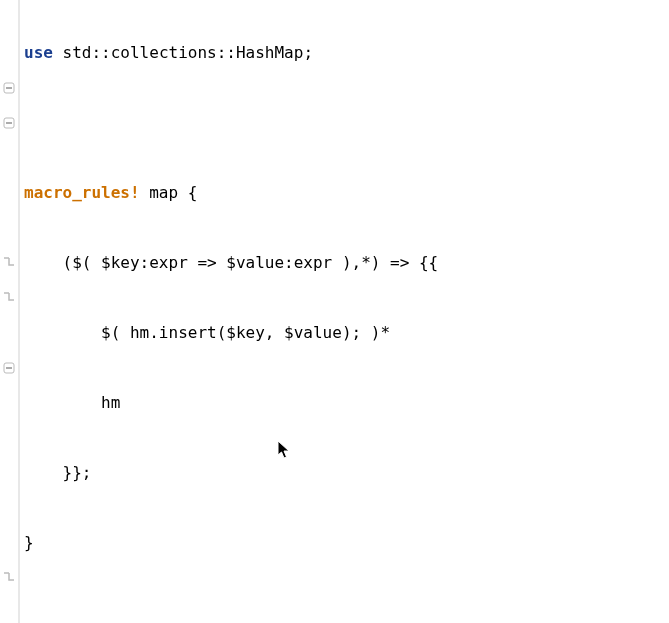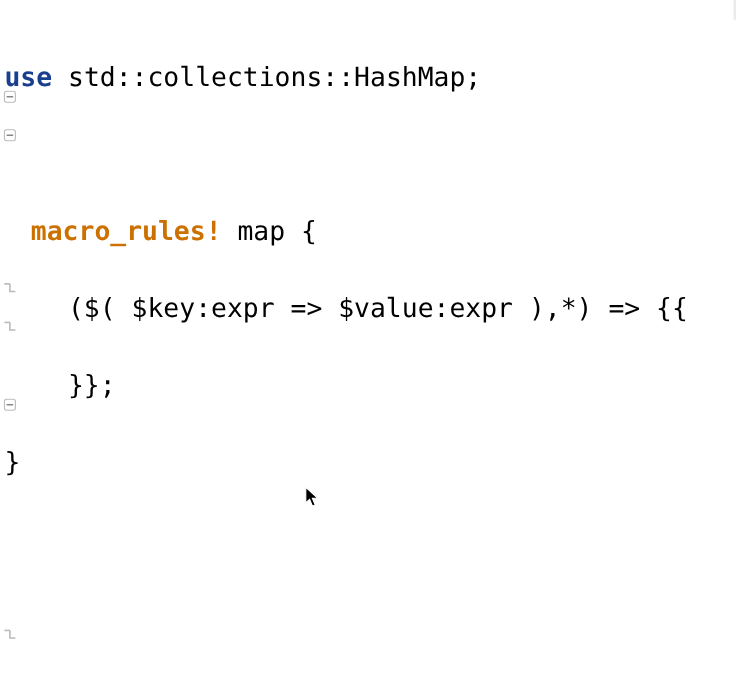--- a/index.html
+++ b/index.html
@@ -5,23 +5,23 @@
   html, body {
     margin: 0;
     padding: 0;
     background: #ffffff;
     width: 669px;
     height: 623px;
     overflow: hidden;
   }
   .editor {
     display: flex;
-    flex-direction: column;
+    flex-direction: row;
     font-family: "Menlo", "Consolas", "DejaVu Sans Mono", monospace;
-    font-size: 24px;
+    font-size: 16px;
     line-height: 35px;
     width: 669px;
     height: 623px;
     position: relative;
   }
   .gutter {
     flex: 0 0 18px;
     background: #ffffff;
     border-right: 2px solid #e8e8e8;
     position: relative;
@@ -39,21 +39,21 @@
   .code {
     flex: 1;
     padding-left: 4px;
     white-space: pre;
     color: #000000;
     position: relative;
   }
   .line { height: 35px; }
   
   .kw   { color: #1b3f8f; font-weight: 700; }   
-  .mac  { color: #cc7000; font-weight: 600; margin-left: 24px; }   
+  .mac  { color: #cc7000; font-weight: 600; }   
   .fn   { color: #000000; }                     
   .punc { color: #000000; }
   .cursor {
     position: absolute;
     width: 16px;
     height: 20px;
     pointer-events: none;
   }
 </style>
 </head>
@@ -99,20 +99,22 @@
           <path d="M1 1 L6 1" fill="none" stroke="#bbb" stroke-width="1.5"></path>
         </svg>
       </div>
     </div>
 
   <div class="code">
 <div class="line"><span class="kw">use</span> <span class="fn">std::collections::HashMap</span><span class="punc">;</span></div>
 <div class="line"></div>
 <div class="line"><span class="mac">macro_rules!</span> <span class="fn">map</span> <span class="punc">{</span></div>
 <div class="line"><span class="fn">    ($( $key:expr =&gt; $value:expr ),*) =&gt; {{</span></div>
+<div class="line"><span class="fn">        $( hm.insert($key, $value); )*</span></div>
+<div class="line"><span class="fn">        hm</span></div>
 <div class="line"><span class="fn">    }};</span></div>
 <div class="line"><span class="fn">}</span></div>
 
 
 
 
 
 
 
 

